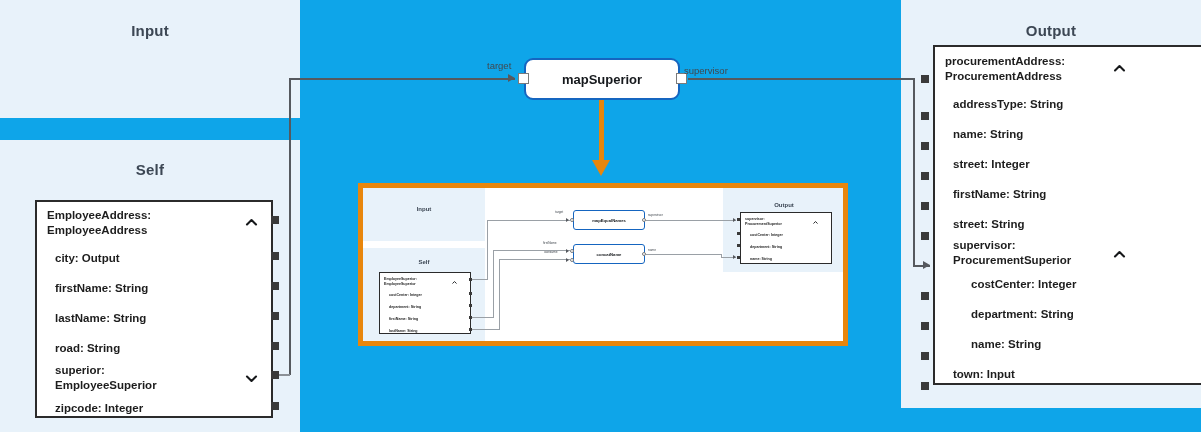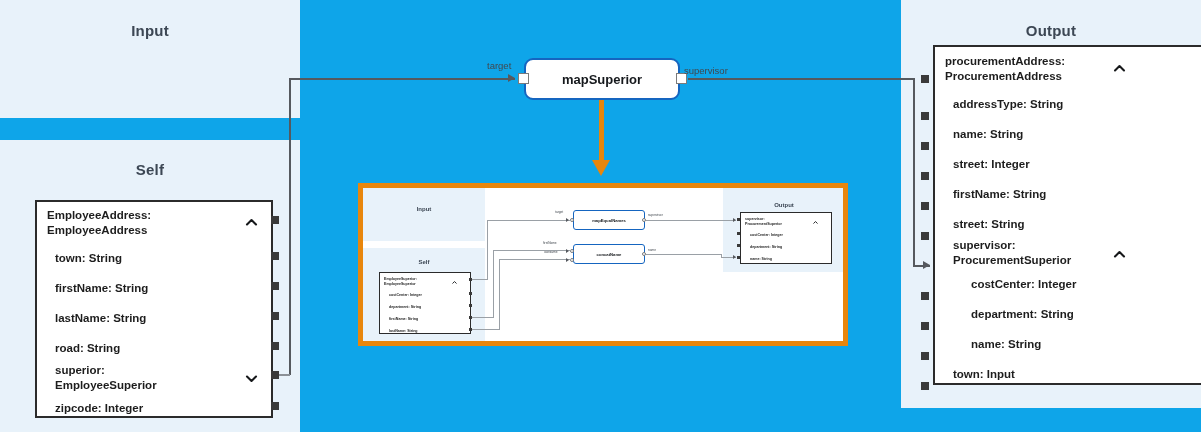--- a/index.html
+++ b/index.html
@@ -196,21 +196,21 @@
       <div class="schema-label lvl0">EmployeeAddress:
 EmployeeAddress</div>
     </div>
     <div class="chev" style="left:208px;top:14px;">
       <svg viewBox="0 0 13 13">
           <path d="M2 8.5 L6.5 4 L11 8.5" fill="none" stroke="currentColor" stroke-width="2.1" stroke-linecap="round" stroke-linejoin="round"></path>
         </svg>
     </div>
 
     <div class="schema-row" style="top:48px;height:16px;">
-      <div class="schema-label lvl1">town: String</div>
+      <div class="schema-label lvl1">city: Output</div>
     </div>
     <div class="schema-row" style="top:78px;height:16px;">
       <div class="schema-label lvl1">firstName: String</div>
     </div>
     <div class="schema-row" style="top:108px;height:16px;">
       <div class="schema-label lvl1">lastName: String</div>
     </div>
     <div class="schema-row" style="top:138px;height:16px;">
       <div class="schema-label lvl1">road: String</div>
     </div>

